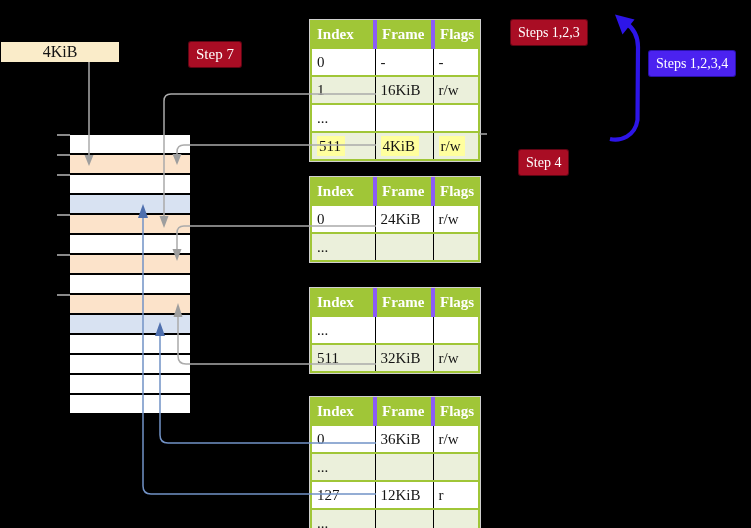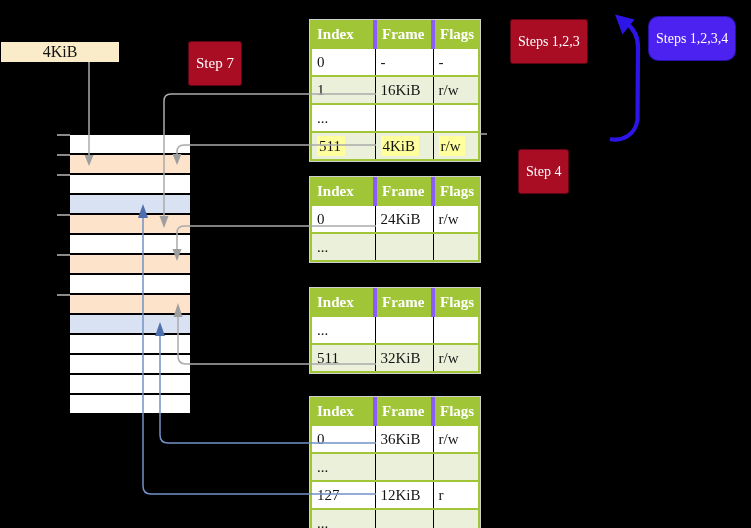--- a/index.html
+++ b/index.html
@@ -11,24 +11,24 @@
   }
   
   .frame-box{
     position:absolute;left:1px;top:42px;width:118px;height:20px;
     background:var(--frame-box-bg,#FAECC9);color:#141414;
     font-size:16px;line-height:20px;text-align:center;
   }
   
   .badge{
     position:absolute;color:#fff;font-size:14px;line-height:17px;
-    text-align:center;border-radius:3px;padding:13px 7px;white-space:nowrap;
+    text-align:center;border-radius:3px;padding:4px 7px;white-space:nowrap;
   }
   .badge.red{background:var(--badge-red,#A90D24);border:1px solid rgba(55,0,10,.65);}
-  .badge.blue{background:var(--badge-blue,#4B22F0);border:1px solid rgba(25,8,140,.7);border-radius:10px;}
+  .badge.blue{background:var(--badge-blue,#4B22F0);border:1px solid rgba(25,8,140,.7);border-radius:3px;margin-top:34px;}
   #step0{left:188px;top:41px;font-size:15px;}
   #step4{left:518px;top:149px;}
   #steps123{left:510px;top:19px;}
   #steps1234{left:648px;top:16px;}
   
   #memcol{position:absolute;left:70px;top:135px;width:120px;}
   .mem-row{height:20px;box-sizing:border-box;border-bottom:2px solid #000;}
   .mem-row.white{background:#ffffff;}
   .mem-row.peach{background:var(--cell-peach,#FCE3CA);}
   .mem-row.blue{background:var(--cell-blue,#D8E2F2);}

